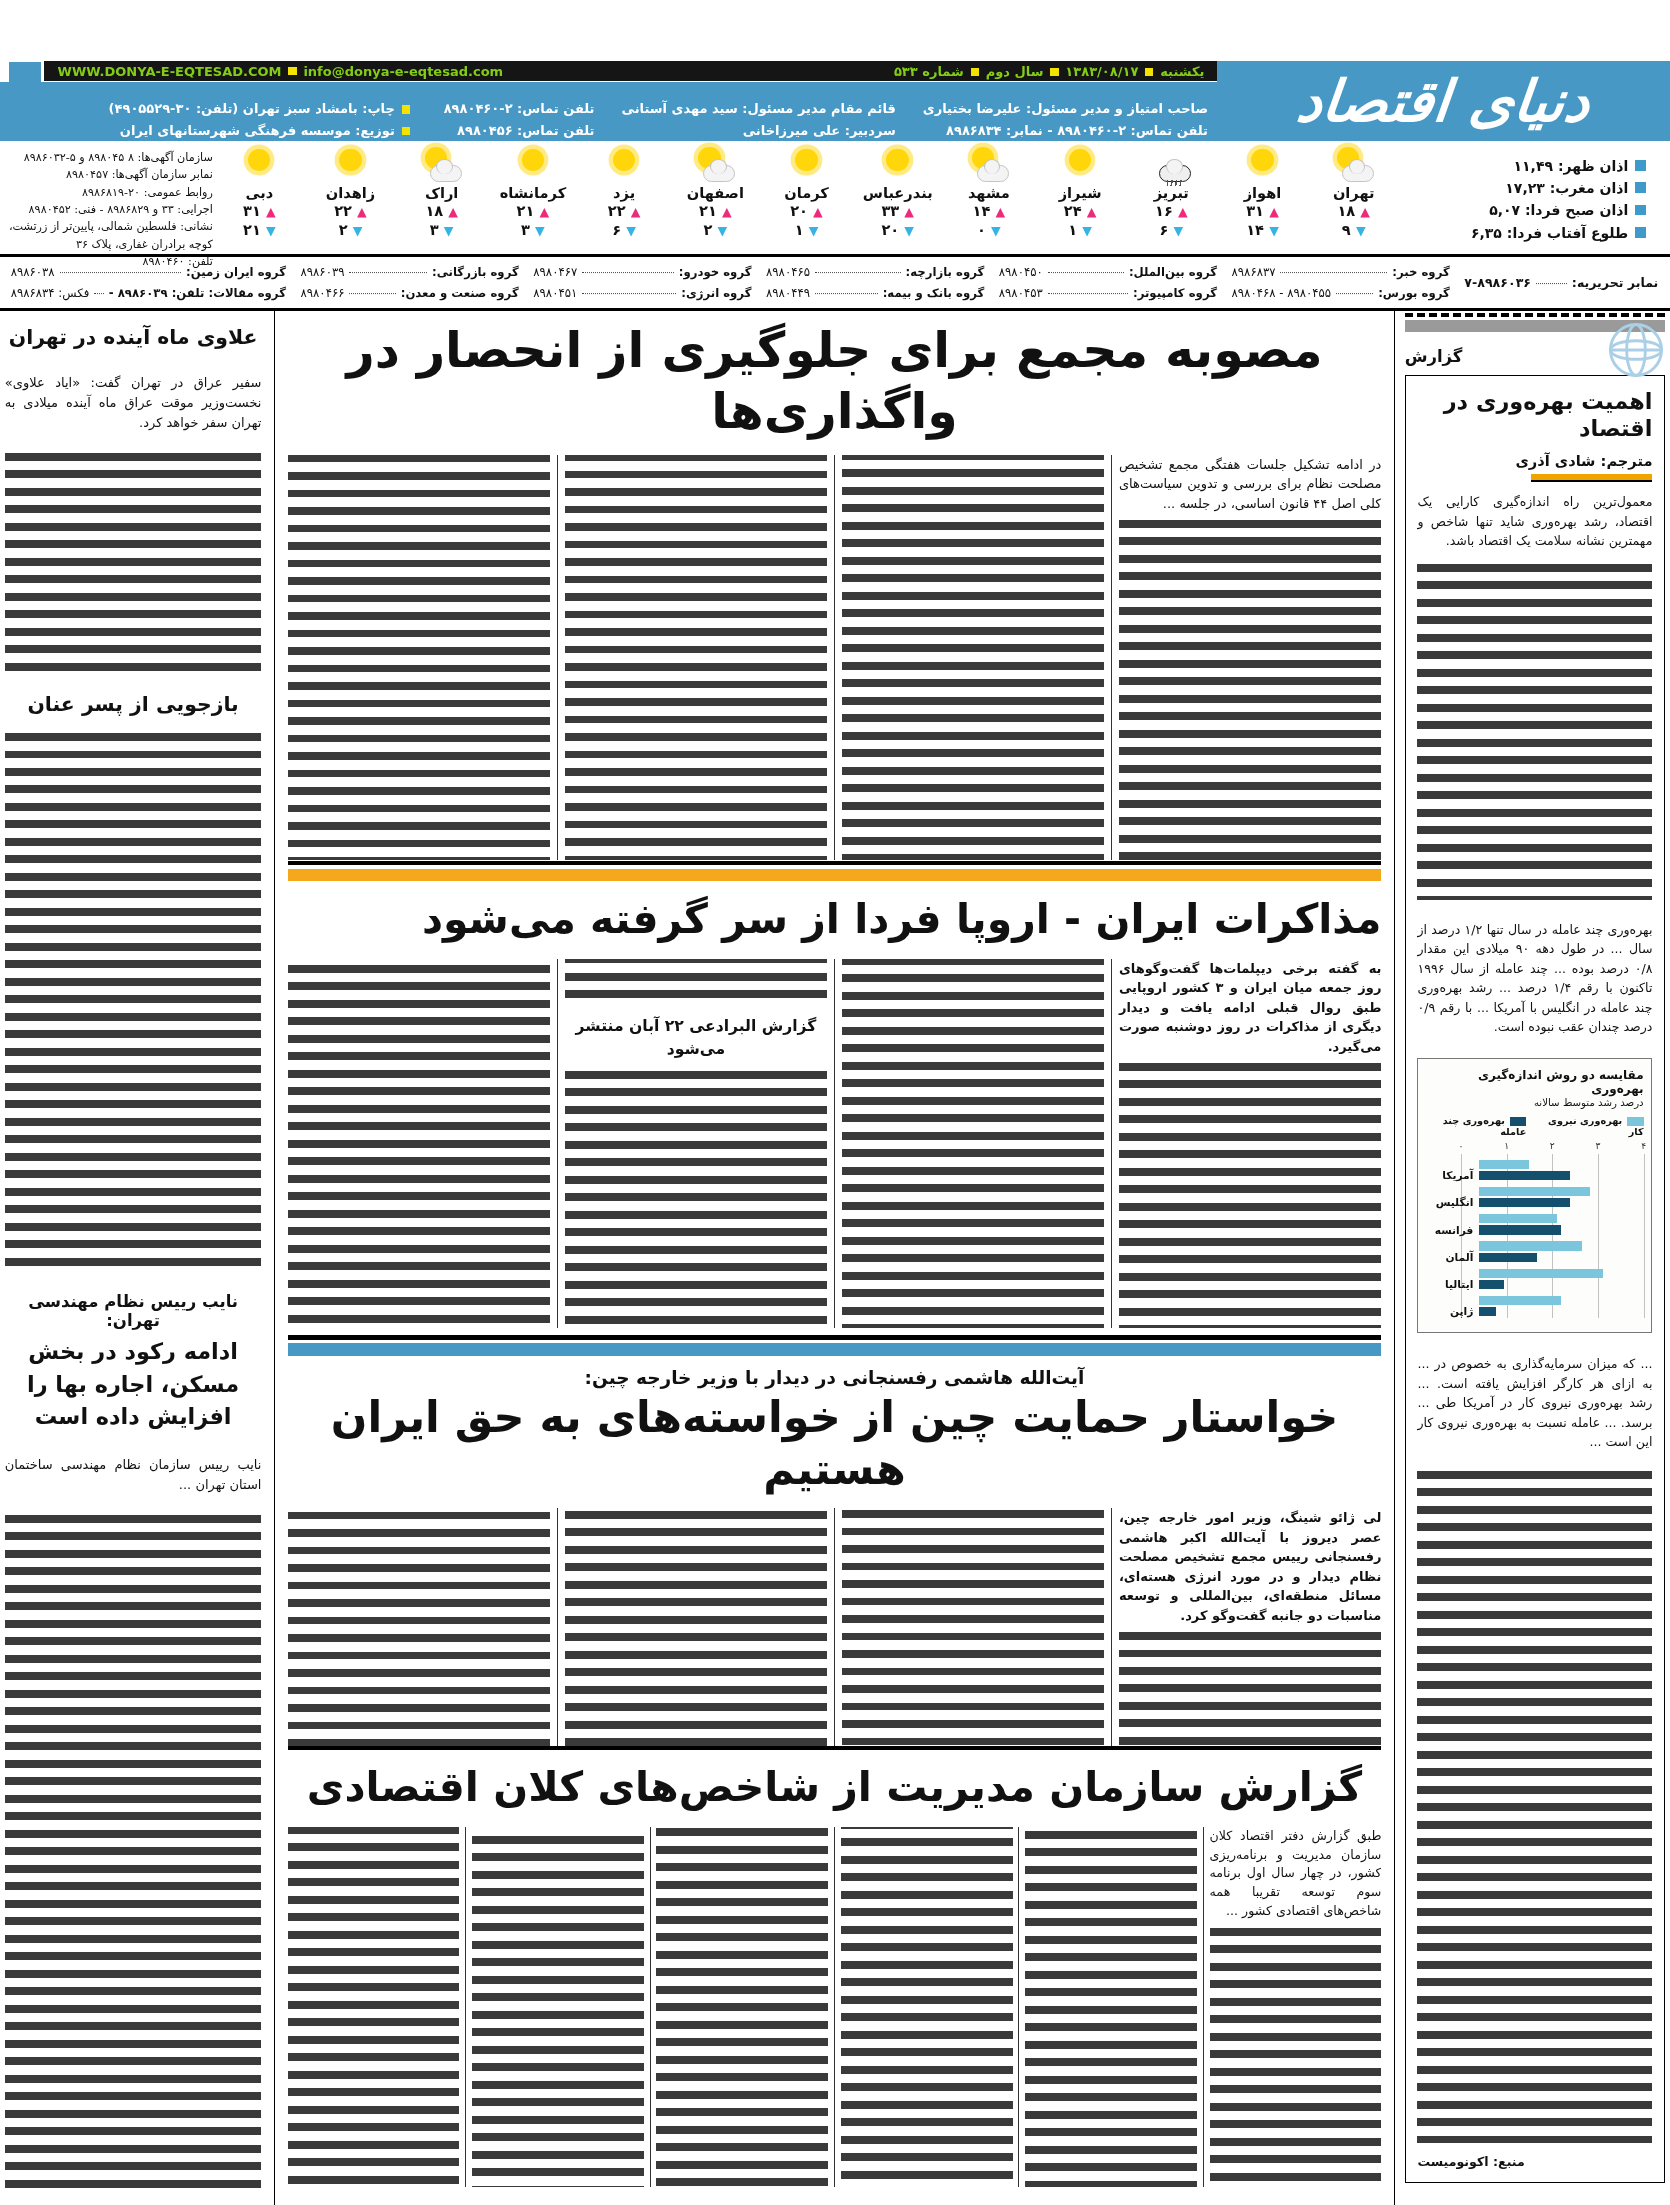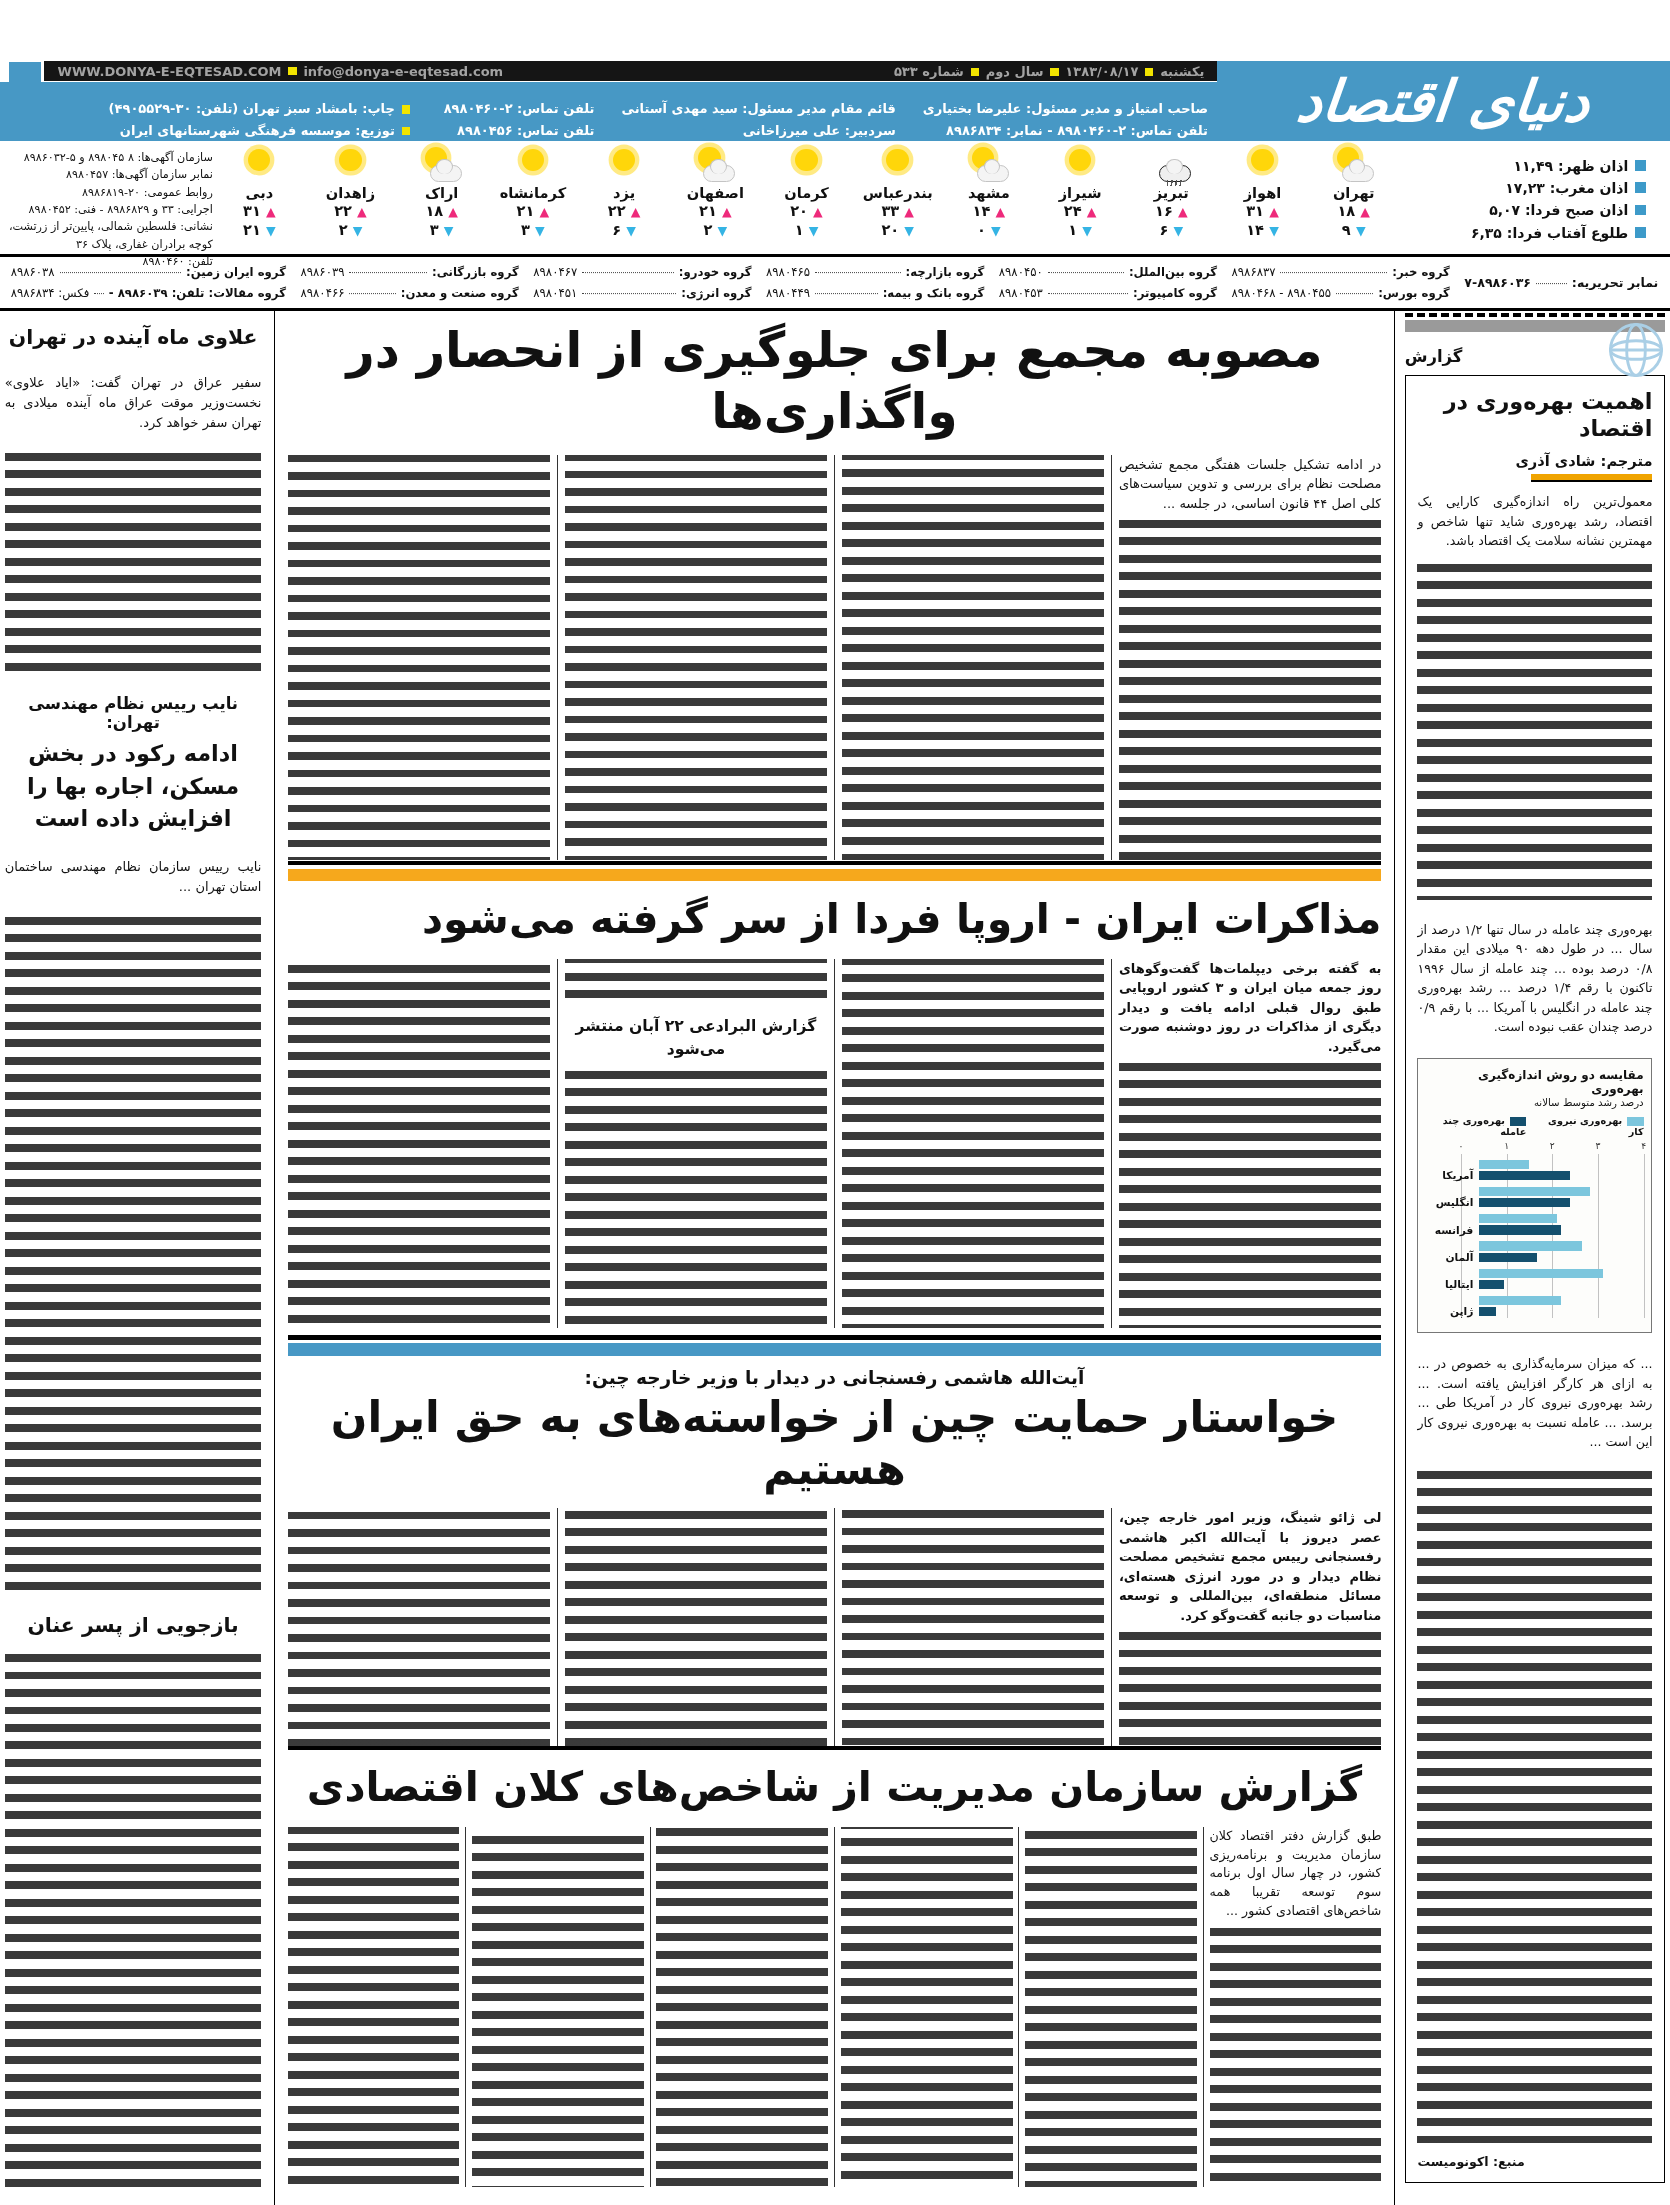--- a/index.html
+++ b/index.html
@@ -1,21 +1,21 @@
 <!DOCTYPE html>
 <html lang="fa" dir="rtl" style="font-size:7.8px"><head>
 <meta charset="utf-8">
 <style>
   html,body{margin:0;padding:0;background:#e8e8e8;}
   .page{position:relative;width:1671px;height:2205px;background:#ffffff;margin:0 auto;
         font-family:"DejaVu Sans",sans-serif;direction:rtl;color:#111;overflow:hidden;}
   
   .blackbar{position:absolute;top:61px;left:45px;width:1174px;height:20.4px;background:#151515;
             display:flex;justify-content:space-between;align-items:center;padding:0 13.6px;box-sizing:border-box;}
-  .blackbar span{color:#a3a3a3;font-size:13px;font-weight:bold;white-space:nowrap;}
+  .blackbar span{color:#84cc16;font-size:13px;font-weight:bold;white-space:nowrap;}
   .ysq{display:inline-block;width:8.3px;height:8.3px;background:#f2e400;margin:0 6.8px;vertical-align:middle;}
   .webline{direction:ltr;display:flex;align-items:center;}
   .logoblock{position:absolute;top:61px;right:0;width:453px;height:80px;background:#4798c5;
              display:flex;align-items:center;justify-content:center;}
   .logoblock .logo{color:#fff;font-size:57px;font-weight:bold;font-style:italic;transform:skewX(-6deg);line-height:1;}
   .band{position:absolute;top:82px;left:0;width:1671px;height:59px;background:#4798c5;
         display:flex;align-items:center;box-sizing:border-box;padding-right:462px;color:#fff;}
   .band .sect{margin-left:27px;white-space:nowrap;margin-top:16px;}
   .band .sect div{font-size:13px;font-weight:bold;line-height:1.65;}
   .pnum{position:absolute;top:62px;left:9.7px;width:32px;height:78px;background:#4798c5;color:#fff;
@@ -485,27 +485,27 @@
       </div>
 
     </div>
 
     <div class="lcol">
       <div class="art" style="height:367px">
         <div class="lh1">علاوی ماه آینده در تهران</div>
         <p class="lbody">سفیر عراق در تهران گفت: «ایاد علاوی» نخست‌وزیر موقت عراق ماه آینده میلادی به تهران سفر خواهد کرد.</p>
         <div class="fillflex"></div>
       </div>
+      <div class="art" style="height:598px">
+        <div class="lh1">بازجویی از پسر عنان</div>
+        <div class="fillflex"></div>
+      </div>
       <div class="art" style="height:921px">
         <div class="lkick">نایب رییس نظام مهندسی تهران:</div>
         <div class="lh2">ادامه رکود در بخش مسکن، اجاره بها را افزایش داده است</div>
         <p class="lbody">نایب رییس سازمان نظام مهندسی ساختمان استان تهران ...</p>
         <div class="fillflex"></div>
       </div>
-      <div class="art" style="height:598px">
-        <div class="lh1">بازجویی از پسر عنان</div>
-        <div class="fillflex"></div>
-      </div>
     </div>
 
   </div>
 </div>
 
 
 </body></html>

